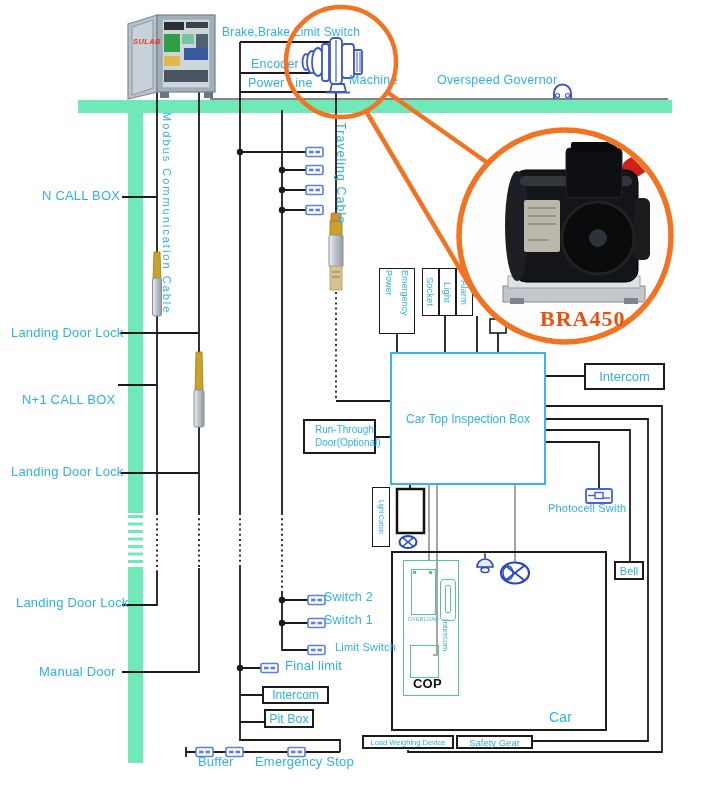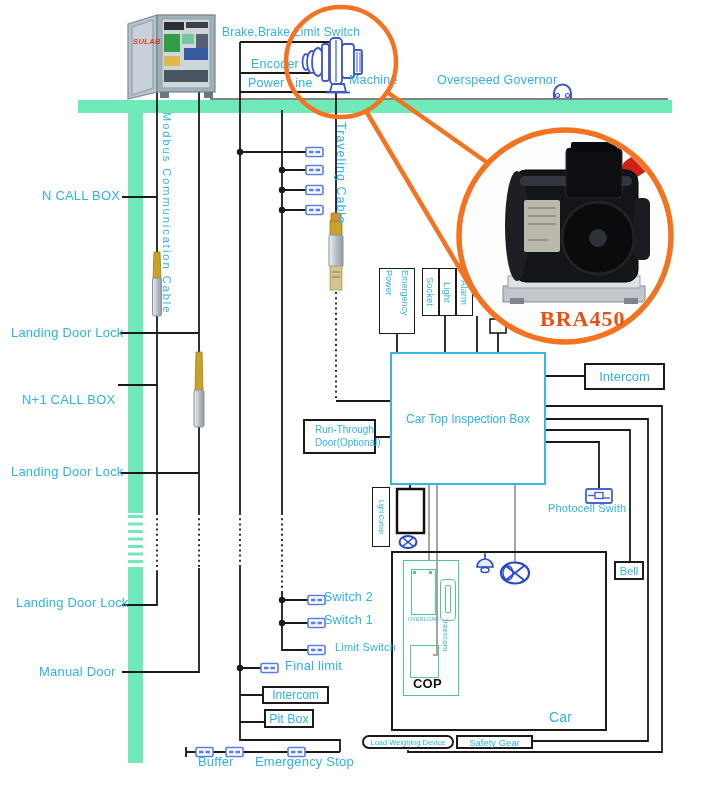--- a/index.html
+++ b/index.html
@@ -252,21 +252,21 @@
   </div>
 
   <div class="lbl" style="left:324px;top:591px;font-size:12.5px;">Switch 2</div>
   <div class="lbl" style="left:324px;top:614px;font-size:12.5px;">Switch 1</div>
   <div class="lbl" style="left:325px;top:642px;font-size:11px;margin-left:10px;">Limit Switch</div>
   <div class="lbl" style="left:285px;top:659px;">Final limit</div>
   <div class="bx" style="left:262px;top:686px;width:67px;height:18px;font-size:12px;">Intercom</div>
   <div class="bx" style="left:264px;top:709px;width:50px;height:19px;font-size:12.5px;">Pit Box</div>
   <div class="lbl" style="left:198px;top:755px;">Buffer</div>
   <div class="lbl" style="left:255px;top:755px;">Emergency Stop</div>
-  <div class="bx" style="left:362px;top:735px;width:92px;height:14px;font-size:7.5px;border-radius:7px;">Load Weighing Device</div>
+  <div class="bx" style="left:362px;top:735px;width:92px;height:14px;font-size:7.5px;">Load Weighing Device</div>
   <div class="bx" style="left:456px;top:735px;width:77px;height:14px;font-size:9.5px;">Safety Gear</div>
 
   <svg id="lens-layer" width="720" height="800" viewBox="0 0 720 800">
     <defs>
         <clipPath id="lensClip">
           <circle cx="565" cy="236" r="103"></circle>
         </clipPath>
       </defs>
     <line x1="387" y1="92" x2="492" y2="166" stroke="#f37321" stroke-width="4.5"></line>
     <line x1="366" y1="111" x2="476" y2="296" stroke="#f37321" stroke-width="4.5"></line>

